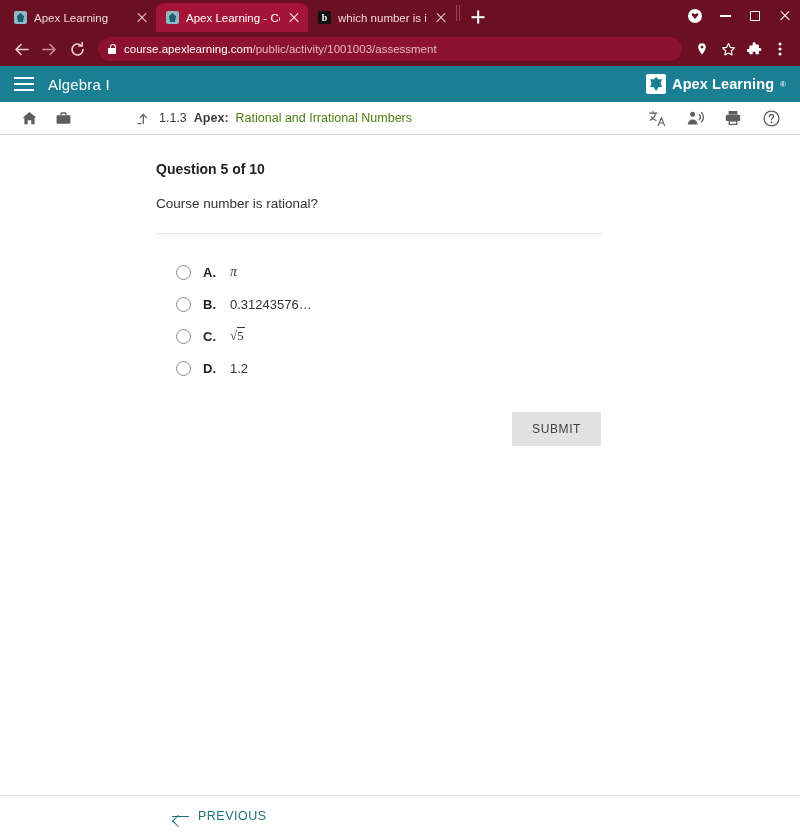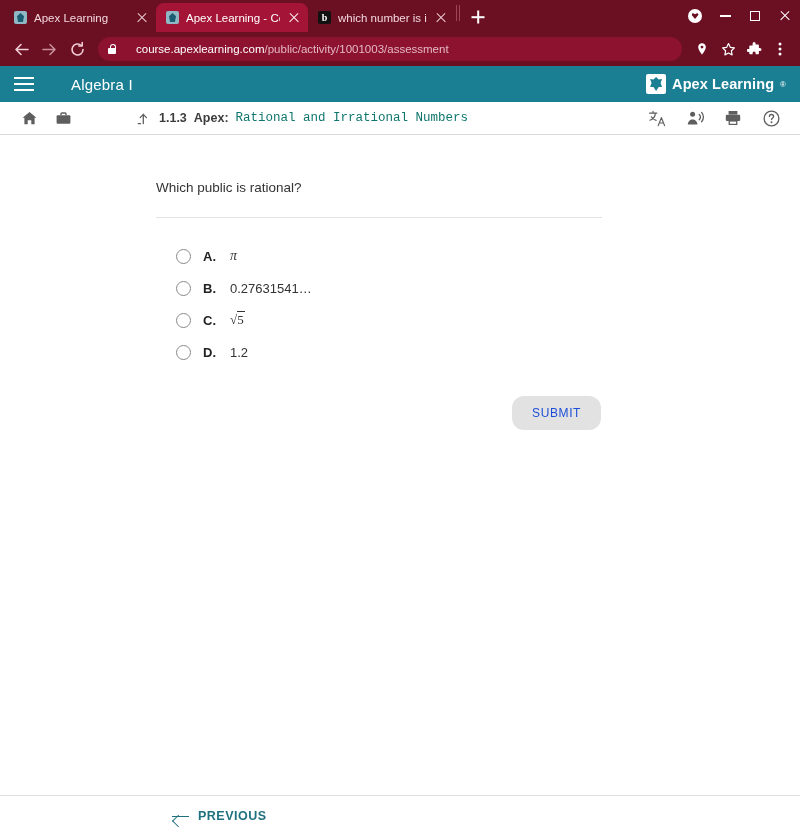--- a/index.html
+++ b/index.html
@@ -135,21 +135,21 @@
 
   .omnibox {
     flex: 1 1 auto;
     height: 24px;
     background: #8c1230;
     border-radius: 13px;
     display: flex;
     align-items: center;
     padding: 0 10px;
     margin: 0 6px;
-    gap: 20px;
+    gap: 8px;
     min-width: 0;
   }
   .lock {
     width: 8px; height: 10px; position: relative; flex: 0 0 8px;
   }
   .lock::before {
     content: ""; position: absolute; bottom: 0; left: 0;
     width: 8px; height: 6px; background: #ffffff; border-radius: 1px;
   }
   .lock::after {
@@ -173,21 +173,21 @@
     background: #1b7f93;
     display: flex; align-items: center;
     padding: 0 14px;
     color: #ffffff;
   }
   .hamburger { width: 20px; height: 14px; display: flex; flex-direction: column; justify-content: space-between; }
   .hamburger i { display: block; height: 2px; background: #ffffff; }
   .hamburger i:nth-child(1) { width: 100%; }
   .hamburger i:nth-child(2) { width: 100%; }
   .hamburger i:nth-child(3) { width: 100%; }
-  .course-title { margin-left: 37px; font-size: 15px; font-weight: 400; letter-spacing: .2px; }
+  .course-title { margin-left: 14px; font-size: 15px; font-weight: 400; letter-spacing: .2px; }
 
   .brand { margin-left: auto; display: flex; align-items: center; gap: 6px; }
   .brand-mark {
     width: 20px; height: 20px; background: #ffffff; border-radius: 2px;
     display: flex; align-items: center; justify-content: center;
   }
   .brand-mark::after {
     content: ""; width: 12px; height: 14px; background: #1b7f93;
     clip-path: polygon(50% 0%, 72% 18%, 100% 14%, 88% 42%, 100% 72%, 72% 72%, 50% 100%, 28% 72%, 0% 72%, 12% 42%, 0% 14%, 28% 18%);
   }
@@ -197,23 +197,23 @@
   .sub-header {
     height: 33px; flex: 0 0 33px;
     background: #ffffff;
     border-bottom: 1px solid #d9d9d9;
     display: flex; align-items: center;
     padding: 0 16px;
     color: #5a5a5a;
   }
   .sh-icon { width: 26px; height: 26px; display: flex; align-items: center; justify-content: center; color: #6e6e6e; }
   .crumb { display: flex; align-items: center; gap: 7px; margin-left: 58px; font-size: 12.5px; color: #3c3c3c; }
-  .crumb-num { font-weight: bold; }
+  .crumb-num { font-weight: normal; }
   .crumb-kind { font-weight: bold; }
-  .crumb-name { color: #0f766e; font-family: Liberation Mono, monospace; }
+  .crumb-name { color: #4d7c0f; }
   .sh-right { margin-left: auto; display: flex; align-items: center; gap: 12px; }
 
   
   .content { flex: 1 1 auto; overflow: hidden; position: relative; background: #ffffff; }
   .qwrap { width: 446px; margin-left: 156px; padding-top: 26px; }
   .q-title { font-size: 14px; font-weight: bold; color: #222222; }
   .q-text { font-size: 13.5px; color: #333333; margin-top: 19px; }
   .q-rule { height: 1px; background: #e3e3e3; margin-top: 22px; }
 
   .options { margin-top: 22px; }
@@ -223,36 +223,36 @@
     border: 1.6px solid #8a8a8a; border-radius: 50%; background: #ffffff;
   }
   .opt-letter { font-size: 13px; font-weight: bold; color: #222222; min-width: 15px; }
   .opt-value { font-size: 13px; color: #333333; }
   .opt-value .mathit { font-family: "Liberation Serif", serif; font-style: italic; font-size: 14px; }
   .opt-value .radical { font-family: "Liberation Serif", serif; font-size: 13px; white-space: nowrap; }
   .opt-value .radical .rad-body { border-top: 1px solid #333333; padding: 0 1px 0 0; margin-left: 0px; }
 
   .submit-row { display: flex; justify-content: flex-end; margin-top: 28px; padding-right: 1px; }
   .submit-btn {
-    background: #e2e2e2; color: #1d4ed8;
-    border: none; border-radius: 12px;
+    background: #e2e2e2; color: #404040;
+    border: none; border-radius: 1px;
     font-size: 12px; letter-spacing: .6px; font-weight: 500;
     padding: 10px 20px; min-width: 69px;
     font-family: "Liberation Sans", sans-serif;
   }
 
   
   .footer {
     flex: 0 0 41px; height: 41px;
     border-top: 1px solid #e0e0e0;
     background: #ffffff;
     display: flex; align-items: center;
     padding-left: 172px;
   }
-  .prev-link { display: flex; align-items: center; gap: 9px; color: #20717f; font-size: 12.5px; font-weight: bold; letter-spacing: .5px; }
+  .prev-link { display: flex; align-items: center; gap: 9px; color: #20717f; font-size: 12.5px; font-weight: normal; letter-spacing: .5px; }
   .prev-arrow { width: 17px; height: 13px; position: relative; }
   .prev-arrow::before {
     content: ""; position: absolute; left: 0; top: 6px; width: 17px; height: 1.8px; background: currentColor;
   }
   .prev-arrow::after {
     content: ""; position: absolute; left: 0; top: 2.5px;
     width: 8px; height: 8px;
     border-left: 1.8px solid currentColor; border-bottom: 1.8px solid currentColor;
     transform: rotate(45deg); transform-origin: left bottom;
   }
@@ -423,35 +423,36 @@
               <path d="M7.4 7.5c0-1.2 1-2 2.1-2s2.1.7 2.1 1.9c0 1.5-2 1.6-2 3.1" fill="none" stroke="#5e5e5e" stroke-width="1.3" stroke-linecap="round"></path>
               <circle cx="9.5" cy="13.3" r=".95" fill="#5e5e5e"></circle>
             </svg>
         </span>
       </div>
     </div>
 
     <div class="content">
       <div class="qwrap">
 
-        <div class="q-text">Which public is rational?</div>
+        <div class="q-title">Question 5 of 10</div>
+        <div class="q-text">Course number is rational?</div>
         <div class="q-rule"></div>
 
         <div class="options">
 
           <div class="option">
             <span class="radio"></span>
             <span class="opt-letter">A.</span>
             <span class="opt-value"><span class="mathit">π</span></span>
           </div>
 
           <div class="option">
             <span class="radio"></span>
             <span class="opt-letter">B.</span>
-            <span class="opt-value">0.27631541…</span>
+            <span class="opt-value">0.31243576…</span>
           </div>
 
           <div class="option">
             <span class="radio"></span>
             <span class="opt-letter">C.</span>
             <span class="opt-value"><span class="radical">√<span class="rad-body">5</span></span></span>
           </div>
 
           <div class="option">
             <span class="radio"></span>

